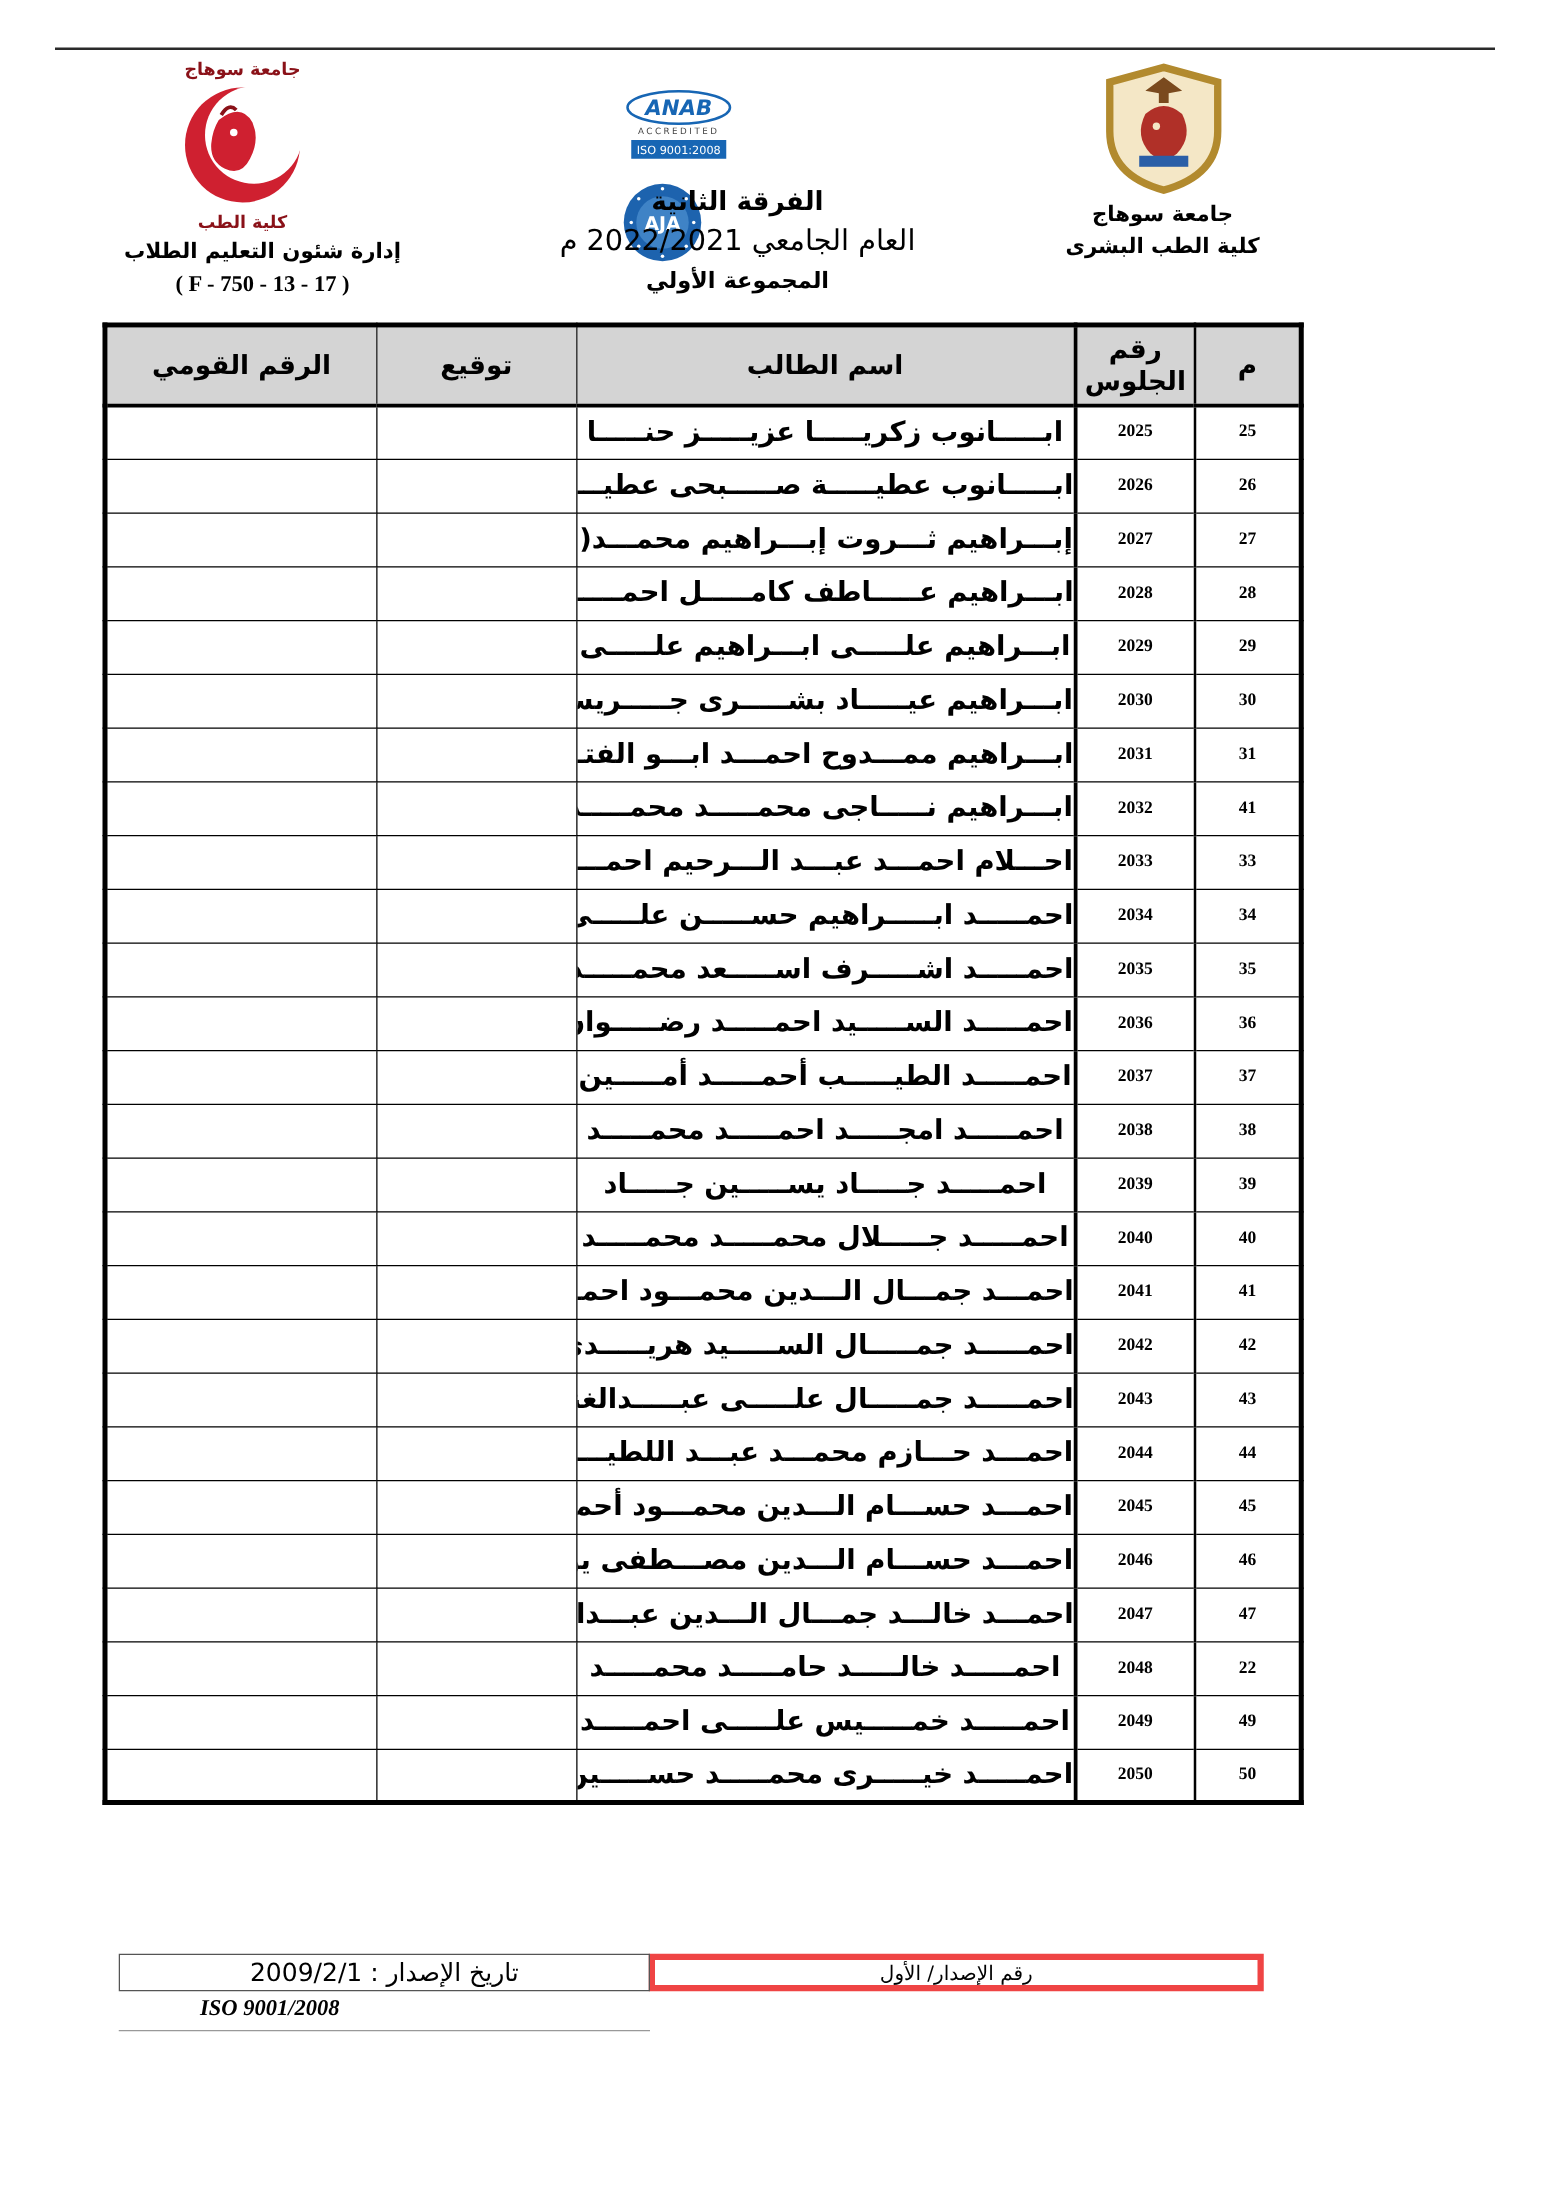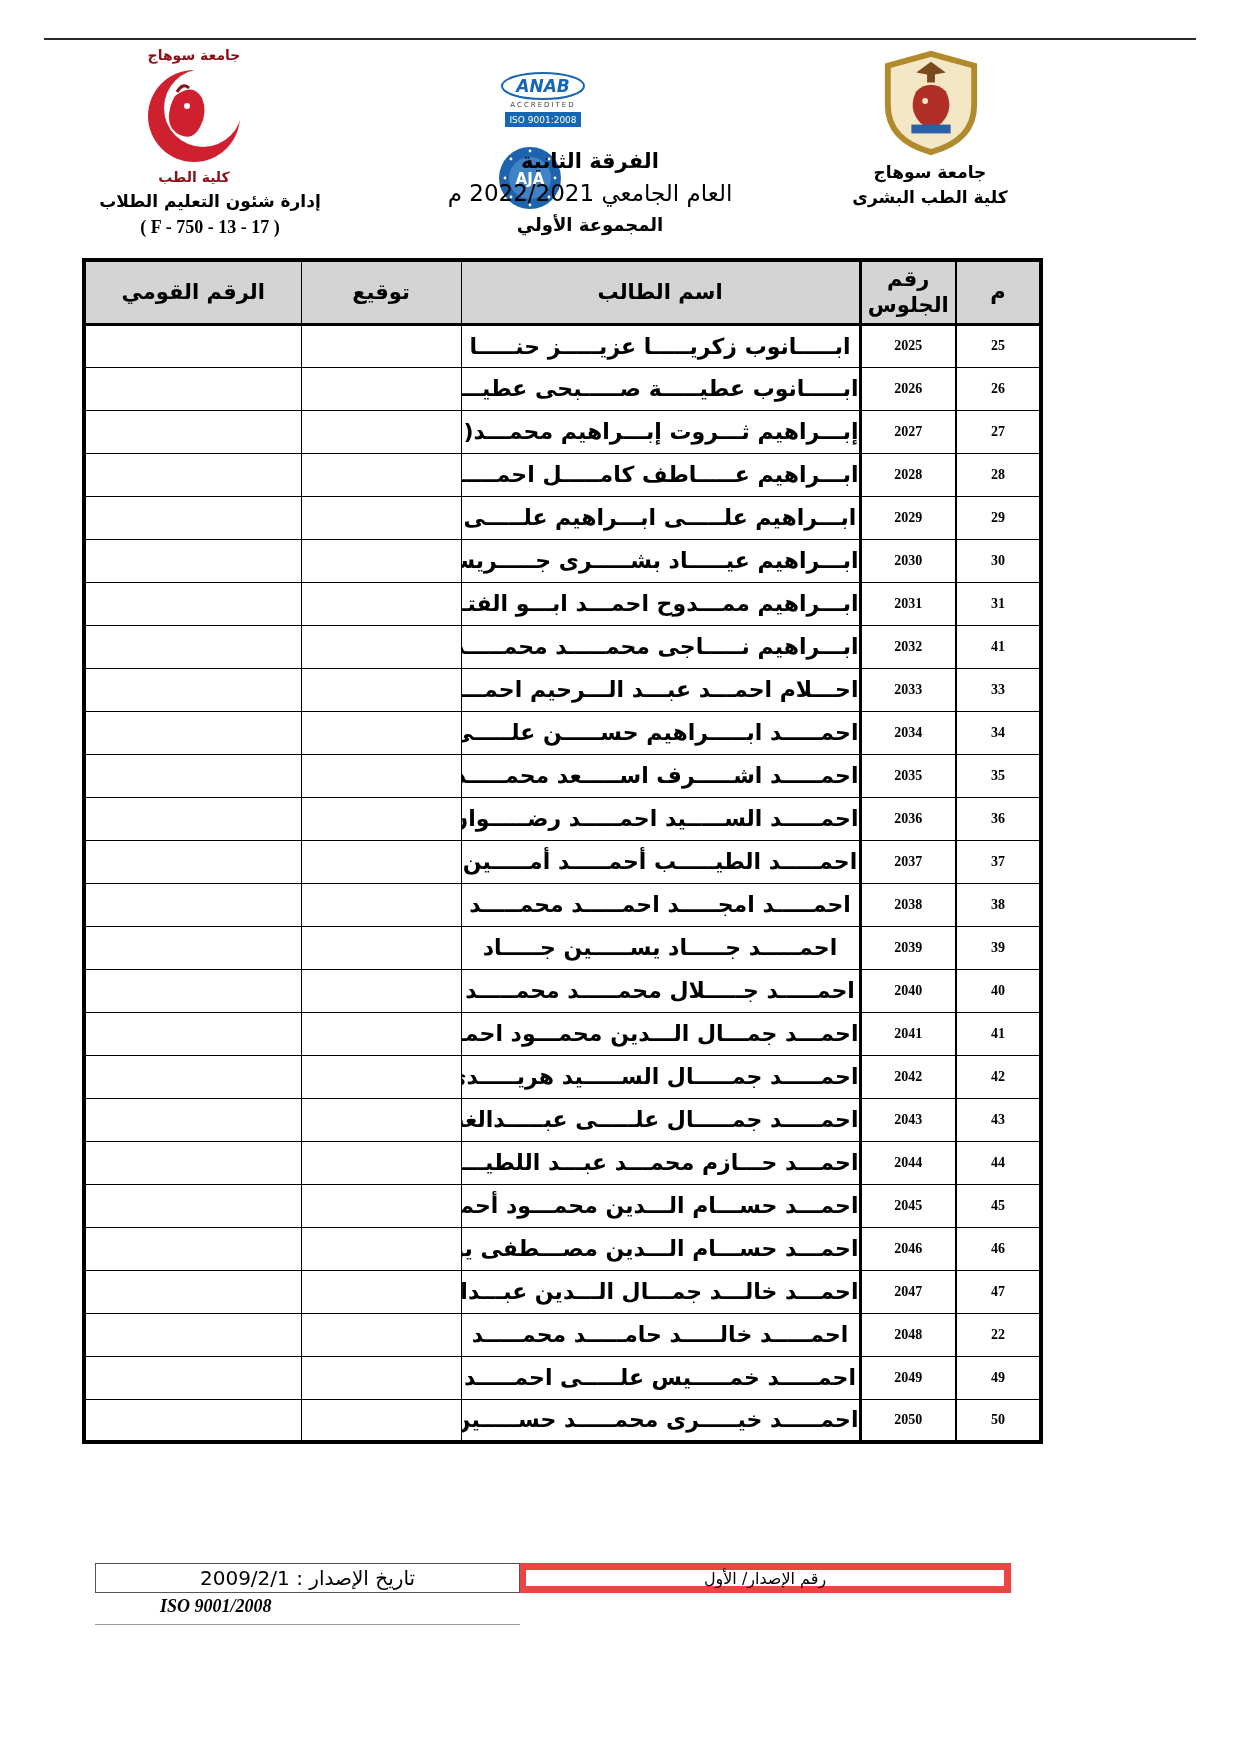--- a/index.html
+++ b/index.html
@@ -40,21 +40,21 @@
   .roster thead th.c-seat div { line-height:26px; }
   .roster tbody td { height:43px; background:#fff; }
   .roster .c-seat { border-left-width:3px; }
   .roster .c-serial { border-left-width:2px; }
   .roster td.c-serial, .roster td.c-seat {
     font-family:Liberation Serif, serif; font-weight:bold; font-size:14px; }
   .roster td.c-name { font-size:22px; font-weight:bold; direction:rtl; white-space:nowrap; }
 
   
   .f-right { position:absolute; left:519px; top:1563px; width:492px; height:30px;
-             border:7px solid #ef4444; display:flex; align-items:center; justify-content:center;
+             border:5px solid #ef4444; display:flex; align-items:center; justify-content:center;
              direction:rtl; font-size:16px; }
   .f-left  { position:absolute; left:95px; top:1563px; width:425px; height:30px;
              border:1px solid #555; display:flex; align-items:center; justify-content:center;
              direction:rtl; font-size:20px; }
   .f-iso   { position:absolute; left:160px; top:1596px; width:220px;
              font-family:"Liberation Serif", serif; font-style:italic; font-weight:bold; font-size:18px; }
   .f-underline { position:absolute; left:95px; top:1624px; width:425px; border-top:1px solid #999; }
 </style>
 </head>
 <body>

